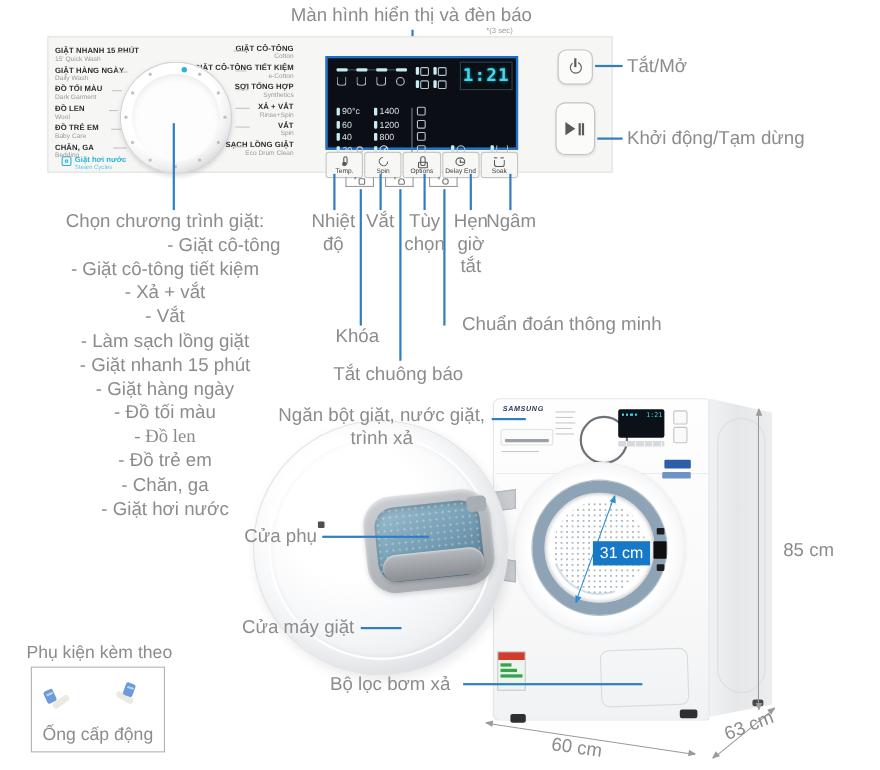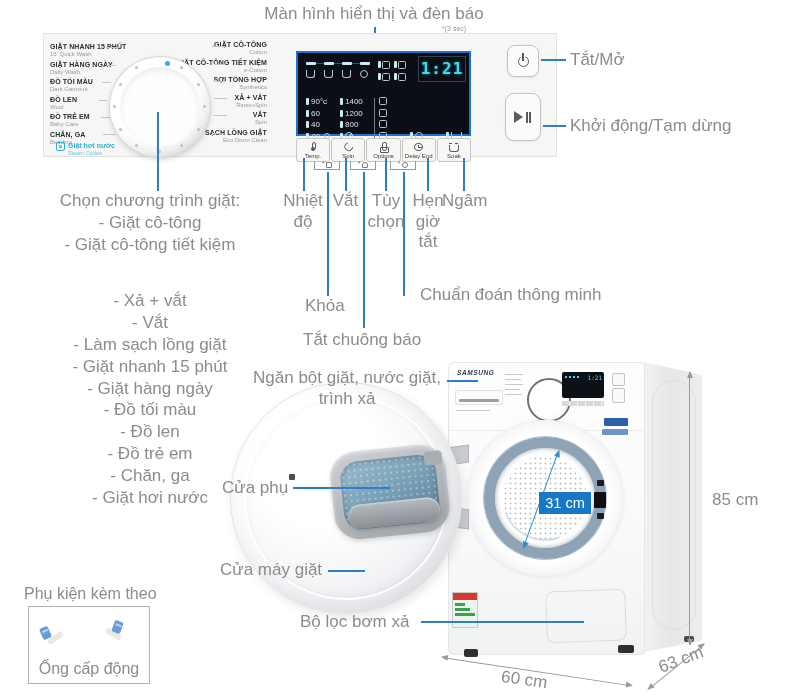--- a/index.html
+++ b/index.html
@@ -369,29 +369,29 @@
   <div class="ann ctr" style="left:330px;top:191px;width:31px;">Vắt</div>
   <div class="ann ctr" style="left:361px;top:191px;width:50px;">Tùy chọn</div>
   <div class="ann ctr" style="left:406px;top:191px;width:44px;">Hẹn giờ tắt</div>
   <div class="ann" style="left:442px;top:191px;">Ngâm</div>
   <div class="ann" style="left:305px;top:296px;">Khóa</div>
   <div class="ann" style="left:372px;top:285px;white-space:nowrap;margin-left:48px;">Chuẩn đoán thông minh</div>
   <div class="ann" style="left:303px;top:330px;white-space:nowrap;text-align:right;">Tắt chuông báo</div>
 
   <div class="ann ctr" style="left:45px;top:190px;width:210px;line-height:21.8px;">
     <span style="display:block;">Chọn chương trình giặt:</span>
-    <span style="display:block;">- Giặt cô-tông</span>
+    <span style="display:block;text-align:right;">- Giặt cô-tông</span>
     <span style="display:block;">- Giặt cô-tông tiết kiệm</span>
-    <span style="display:block;margin-top:35px;">- Xả + vắt</span>
+    <span style="display:block;">- Xả + vắt</span>
     <span style="display:block;">- Vắt</span>
     <span style="display:block;">- Làm sạch lồng giặt</span>
     <span style="display:block;">- Giặt nhanh 15 phút</span>
     <span style="display:block;">- Giặt hàng ngày</span>
     <span style="display:block;">- Đồ tối màu</span>
-    <span style="display:block;">- Đồ len</span>
+    <span style="display:block;font-family:Liberation Serif, serif;">- Đồ len</span>
     <span style="display:block;">- Đồ trẻ em</span>
     <span style="display:block;">- Chăn, ga</span>
     <span style="display:block;">- Giặt hơi nước</span>
   </div>
 
   <div class="mside"></div>
   <div class="msideline"></div>
   <div class="mbody"></div>
   <div class="a" style="left:450px;top:430px;width:194px;height:1px;background:#ececee;"></div>
   <div class="brand">SAMSUNG</div>

